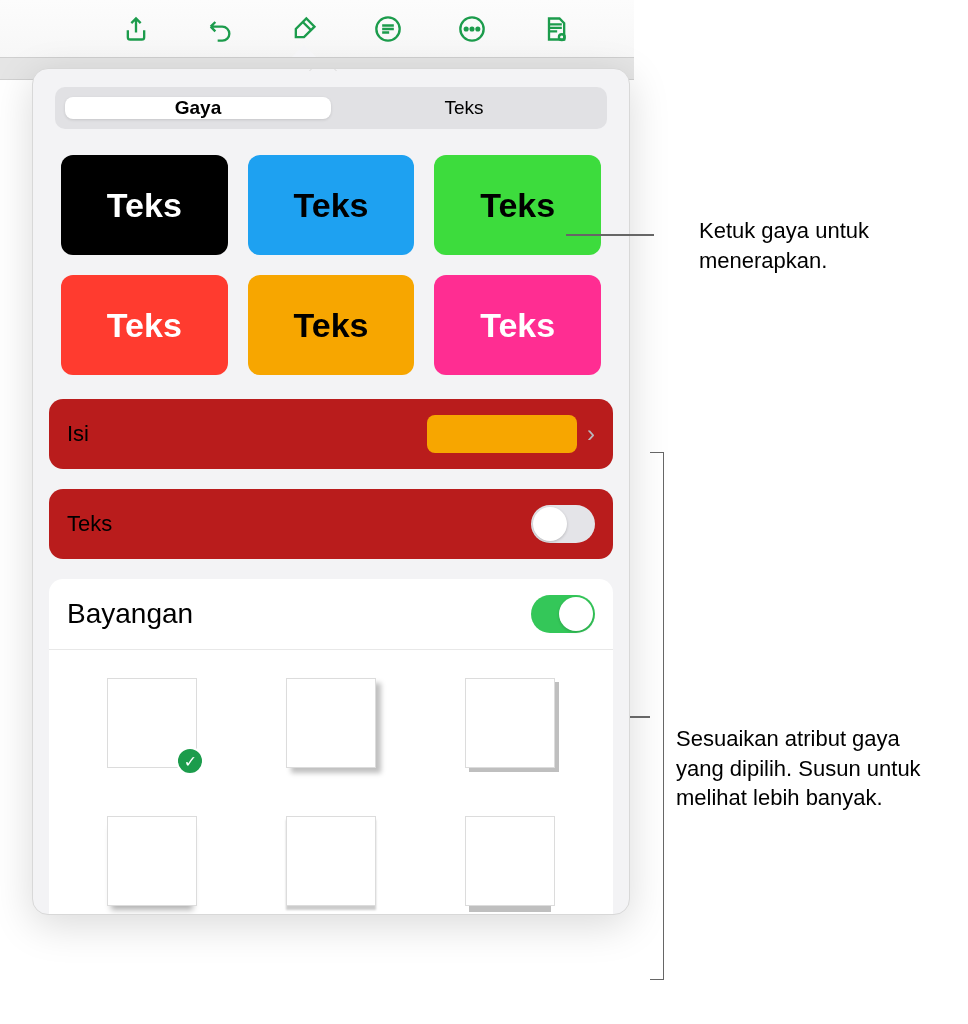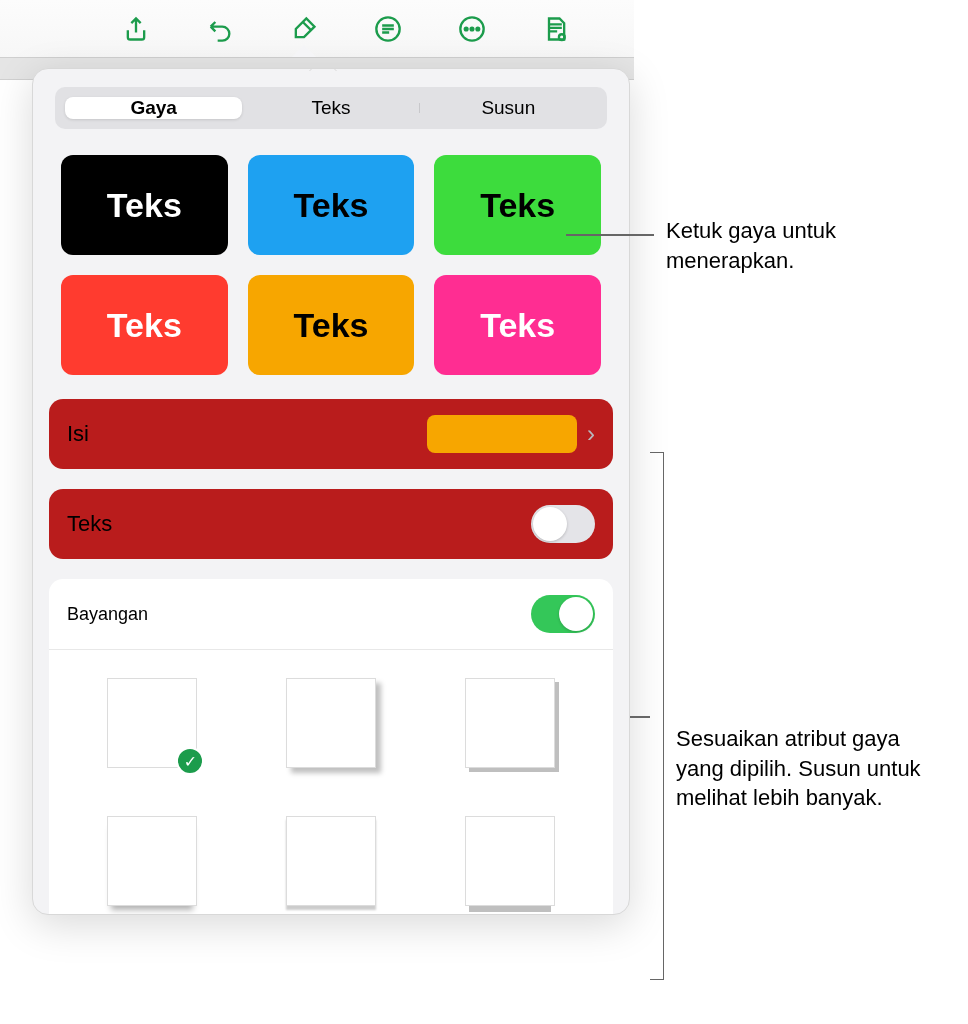--- a/index.html
+++ b/index.html
@@ -194,21 +194,21 @@
       margin: 0 16px 0;
       background: #fff;
       border-radius: 14px 14px 0 0;
       padding-bottom: 0;
     }
     .shadow-header {
       display: flex;
       align-items: center;
       justify-content: space-between;
       padding: 16px 18px;
-      font-size: 18px;
+      font-size: 28px;
       border-bottom: 1px solid #e8e8e8;
     }
     .shadow-grid {
       display: grid;
       grid-template-columns: repeat(3, 1fr);
       gap: 48px;
       padding: 28px 38px 8px;
     }
     .shadow-item {
       width: 90px;
@@ -300,23 +300,20 @@
 </div>
 <div class="gray-strip"></div>
 
 <div class="popover">
   <div class="segmented">
     <div class="segmented-item active">
         <span>Gaya</span>
       </div>
     <div class="segmented-item">
         <span>Teks</span>
-      </div>
-    <div class="segmented-item">
-        <span>Susun</span>
       </div>
   </div>
 
   <div class="style-grid">
     <div class="style-card" style="background:#000;color:#fff">
         <span>Teks</span>
       </div>
     <div class="style-card" style="background:#1ea1f1;color:#000">
         <span>Teks</span>
       </div>
@@ -367,21 +364,21 @@
       <div class="shadow-item sh2"></div>
       <div class="shadow-item sh3"></div>
       <div class="shadow-item sh4"></div>
       <div class="shadow-item sh5"></div>
       <div class="shadow-item sh6"></div>
     </div>
   </div>
 </div>
 
 <div class="callout-line" style="top:234px;left:566px;width:88px;height:1.5px;"></div>
-<div class="callout" style="top:216px;left:666px;width:260px;">
+<div class="callout" style="top:216px;left:699px;width:260px;">
   <span>Ketuk gaya untuk menerapkan.</span>
 </div>
 
 <div class="bracket" style="top:452px;left:650px;width:14px;height:528px;"></div>
 <div class="callout-line" style="top:716px;left:630px;width:20px;height:1.5px;"></div>
 <div class="callout" style="top:724px;left:676px;width:260px;">
   <span>Sesuaikan atribut gaya yang dipilih. Susun untuk melihat lebih banyak.</span>
 </div>
 
 </body></html>

